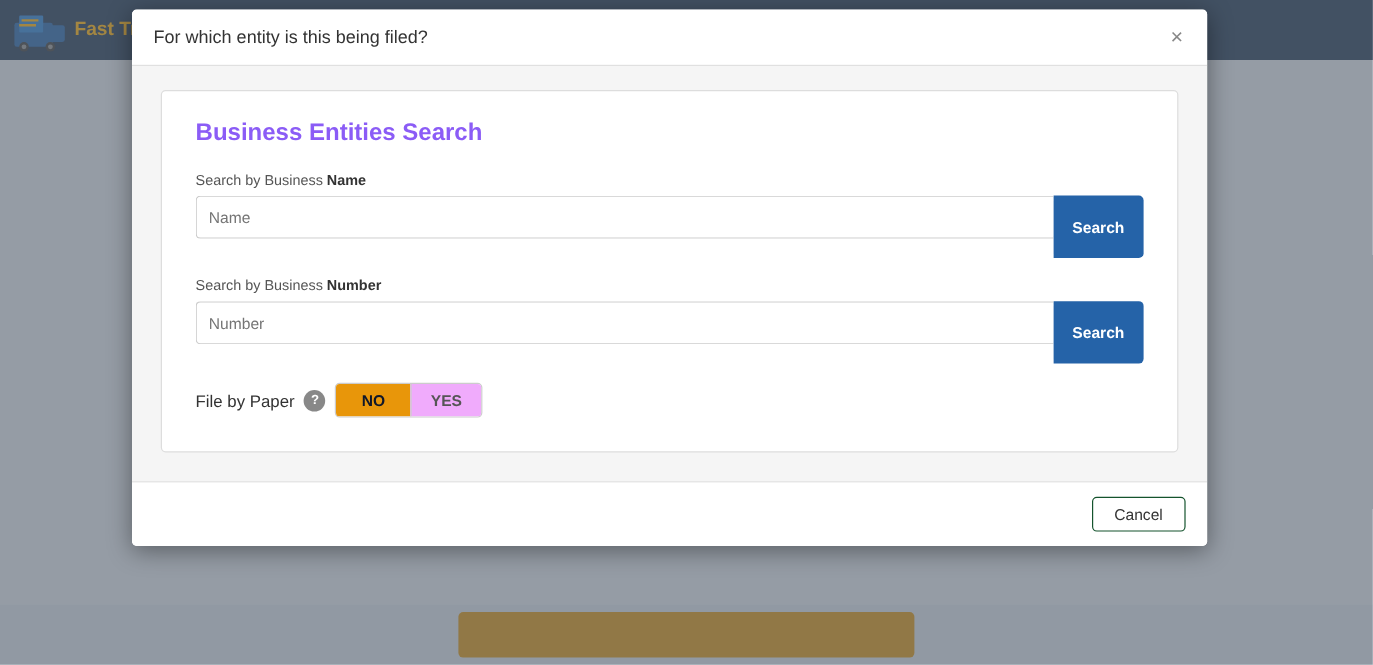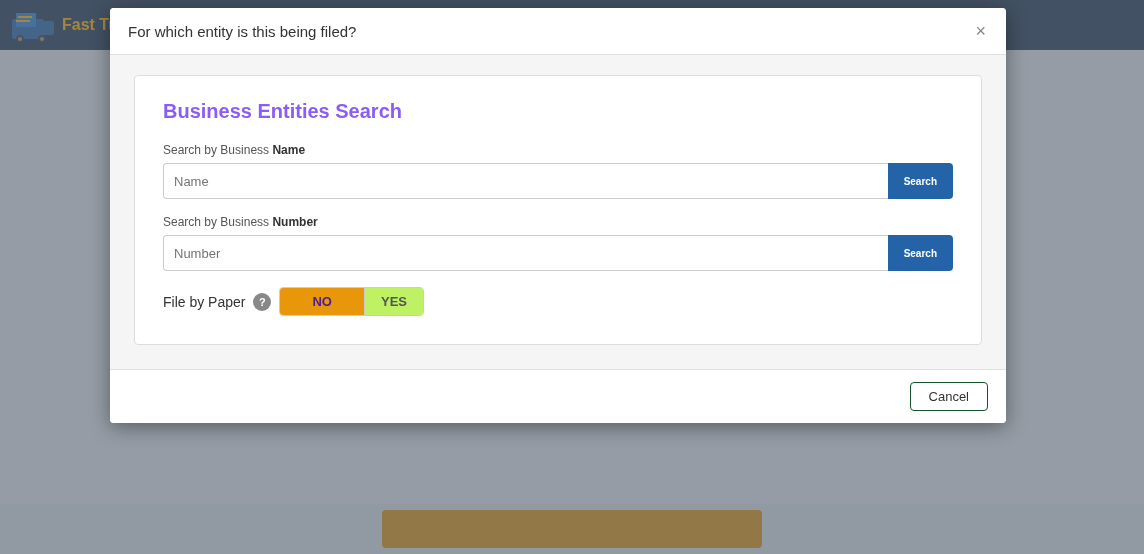--- a/index.html
+++ b/index.html
@@ -161,27 +161,27 @@
       border: 1px solid #ccc;
       border-right: none;
       border-radius: 4px 0 0 4px;
       padding: 0 10px;
       font-size: 13px;
       color: #999;
       outline: none;
     }
 
     .search-btn {
-      height: 36px;
+      height: 52px;
       padding: 0 16px;
       background: #2563a8;
       color: #fff;
       border: none;
       border-radius: 0 4px 4px 0;
-      font-size: 10px;
+      font-size: 13px;
       cursor: pointer;
       font-weight: bold;
     }
 
     .or-divider {
       text-align: center;
       color: #555;
       font-size: 13px;
       margin: 8px 0 16px;
     }
@@ -215,33 +215,33 @@
     }
 
     .toggle-group {
       display: flex;
       border-radius: 4px;
       overflow: hidden;
       border: 1px solid #ccc;
     }
 
     .toggle-no {
-      padding: 6px 32px;
+      padding: 6px 21px;
       background: #e8960a;
-      color: #4c1d95;
+      color: #0f172a;
       font-size: 13px;
       font-weight: bold;
       cursor: pointer;
       border: none;
       text-align: center;
     }
 
     .toggle-yes {
       padding: 6px 16px;
-      background: #bef264;
+      background: #f0abfc;
       color: #555;
       font-size: 13px;
       font-weight: bold;
       cursor: pointer;
       border: none;
       border-left: 1px solid #ccc;
     }
 
     
     .modal-footer {

